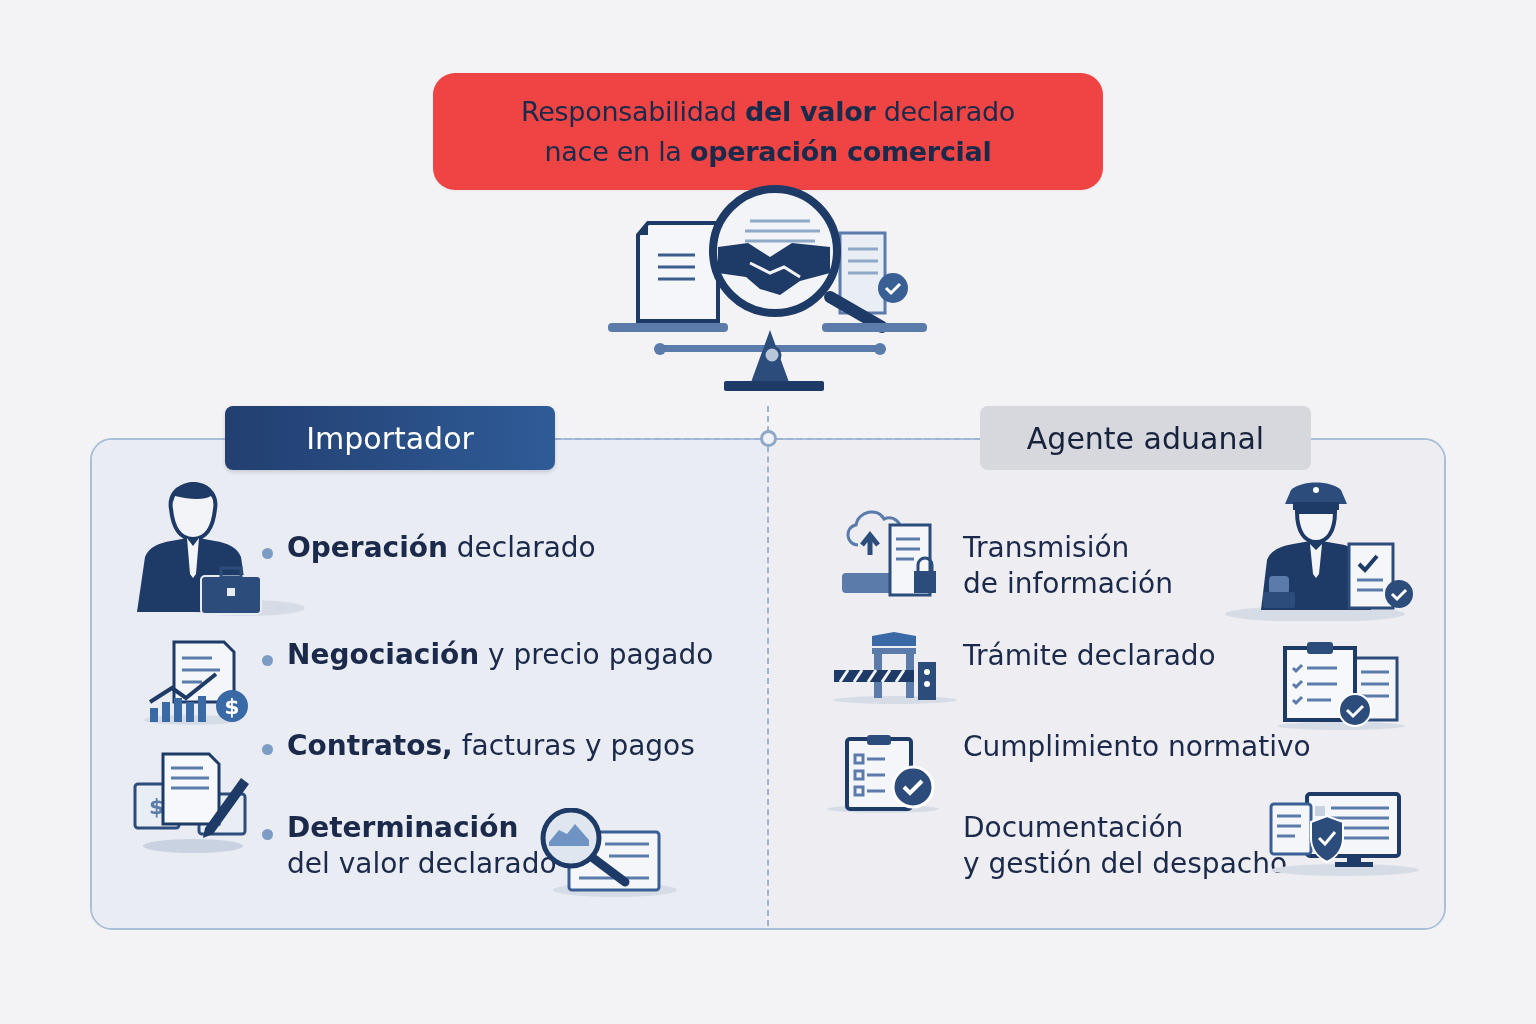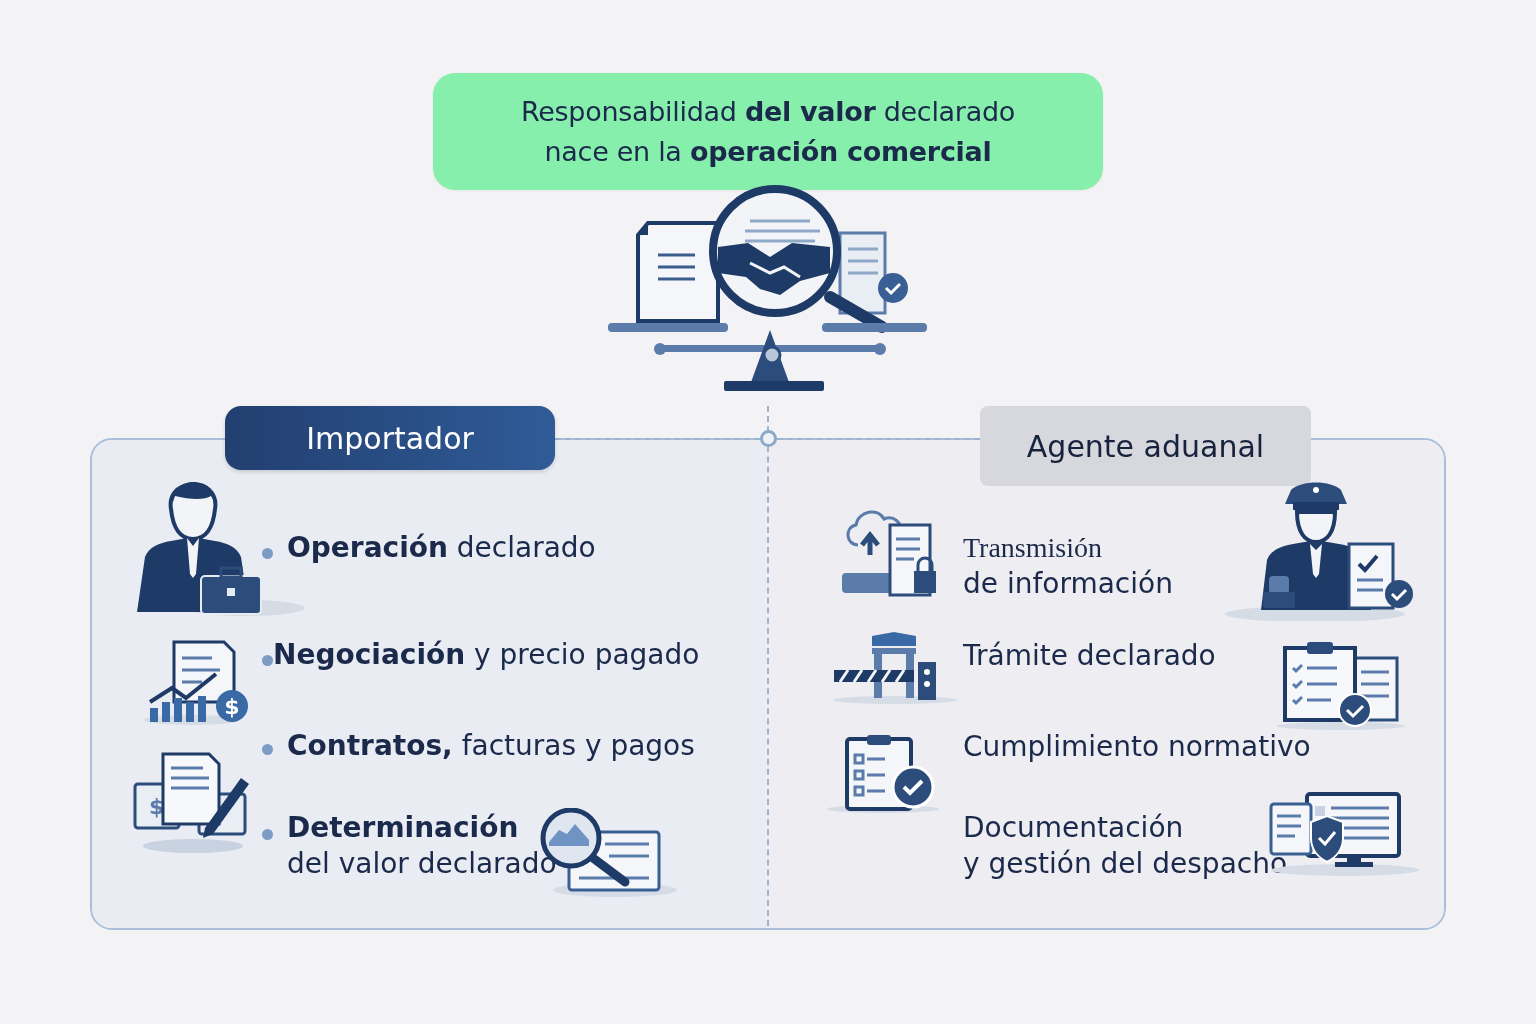--- a/index.html
+++ b/index.html
@@ -5,21 +5,21 @@
   * { box-sizing: border-box; margin: 0; padding: 0; }
   html, body { width: 1536px; height: 1024px; overflow: hidden; }
   body {
     background: #f3f3f5;
     font-family: "DejaVu Sans", "Liberation Sans", sans-serif;
     color: #1b2a4a;
     position: relative;
   }
   .title-box {
     position: absolute; left: 433px; top: 73px; width: 670px; height: 117px;
-    background: #86efac; border-radius: 22px;
+    background: #ef4444; border-radius: 22px;
     display: flex; flex-direction: column; align-items: center; justify-content: center;
     box-shadow: 0 1px 3px rgba(0,0,0,0.05);
   }
   .title-line { font-size: 27px; line-height: 40px; color: #1b2a4a; letter-spacing: -0.3px; }
   .title-line b { font-weight: 700; }
 
   .hero { position: absolute; left: 600px; top: 185px; width: 340px; height: 215px; }
 
   .panel {
     position: absolute; left: 90px; top: 438px; width: 1356px; height: 492px;
@@ -29,26 +29,26 @@
   .panel-left { position: absolute; left: 0; top: 0; width: 678px; height: 100%; background: #e9ecf3; }
   .panel-right { position: absolute; right: 0; top: 0; width: 678px; height: 100%; background: #eeeef2; border-left: 0; }
 
   .divider { position: absolute; left: 767px; top: 406px; width: 0; height: 520px; border-left: 2px dashed #9db3cf; }
   .connector { position: absolute; top: 438px; height: 0; border-top: 2px dashed #9db3cf; }
   .node { position: absolute; left: 760px; top: 430px; width: 17px; height: 17px; border-radius: 50%;
     border: 3px solid #8ea8c8; background: #eef1f6; }
 
   .tag-importer {
     position: absolute; left: 225px; top: 406px; width: 330px; height: 64px;
-    background: linear-gradient(90deg, #223f70, #2f5b97); border-radius: 16px;
+    background: linear-gradient(90deg, #223f70, #2f5b97); border-radius: 8px;
     color: #fff; font-size: 30px; display: flex; align-items: center; justify-content: center;
     box-shadow: 0 2px 4px rgba(0,0,0,0.15);
   }
   .tag-agent {
-    position: absolute; left: 980px; top: 406px; width: 331px; height: 80px;
+    position: absolute; left: 980px; top: 406px; width: 331px; height: 64px;
     background: #d6d8de; border-radius: 8px;
     color: #17223c; font-size: 30px; display: flex; align-items: center; justify-content: center;
   }
 
   .item { position: absolute; font-size: 28px; line-height: 36px; color: #1b2a4a; }
   .item b { font-weight: 700; }
   .bullet { position: absolute; width: 11px; height: 11px; border-radius: 50%; background: #7d9cc4; }
   .icon { position: absolute; }
 </style>
 </head>
@@ -145,21 +145,21 @@
       <rect x="8" y="68" width="8" height="14"></rect>
       <rect x="20" y="62" width="8" height="20"></rect>
       <rect x="32" y="58" width="8" height="24"></rect>
       <rect x="44" y="62" width="8" height="20"></rect>
       <rect x="56" y="56" width="8" height="26"></rect>
     </g>
   <circle cx="90" cy="66" r="16" fill="#3a6aa6"></circle>
   <text x="90" y="74" font-size="22" font-weight="700" fill="#fff" text-anchor="middle" font-family="DejaVu Sans, sans-serif">$</text>
 </svg>
 <span class="bullet" style="left:262px; top:655px;"></span>
-<div class="item" style="left:273px; top:637px;">
+<div class="item" style="left:287px; top:637px;">
   <b>Negociación</b><span> y precio pagado</span>
 </div>
 
 <span class="bullet" style="left:262px; top:744px;"></span>
 <div class="item" style="left:287px; top:728px;text-align:center;">
   <b>Contratos,</b><span> facturas y pagos</span>
 </div>
 <svg class="icon" style="left:133px; top:750px;" width="120" height="105" viewBox="0 0 120 105">
   <ellipse cx="60" cy="96" rx="50" ry="7" fill="#c8d2e0"></ellipse>
   <rect x="2" y="34" width="44" height="44" rx="3" fill="#e9edf4" stroke="#2c4c7c" stroke-width="3"></rect>
@@ -199,21 +199,21 @@
   <rect x="52" y="20" width="40" height="70" fill="#f4f6fa" stroke="#2c4c7c" stroke-width="3"></rect>
   <g stroke="#5b7bab" stroke-width="3">
       <line x1="58" y1="34" x2="82" y2="34"></line>
       <line x1="58" y1="44" x2="82" y2="44"></line>
       <line x1="58" y1="54" x2="76" y2="54"></line>
     </g>
   <rect x="76" y="66" width="22" height="22" fill="#2c4c7c"></rect>
   <path d="M80 66 v-6 a7 7 0 0 1 14 0 v6" stroke="#2c4c7c" stroke-width="3" fill="none"></path>
 </svg>
 <div class="item" style="left:963px; top:530px;">
-  <span style="display:block;font-family:Liberation Serif, serif;">Transmisión</span>
+  <span style="display:block;">Transmisión</span>
   <span style="display:block;">de información</span>
 </div>
 <svg class="icon" style="left:1225px; top:476px;" width="195" height="145" viewBox="0 0 195 145">
   <ellipse cx="90" cy="138" rx="90" ry="8" fill="#d6dce6"></ellipse>
   <path d="M66 14 c10 -10 40 -10 50 0 l6 14 h-62z" fill="#2c4c7c"></path>
   <rect x="68" y="26" width="46" height="8" fill="#1e3a66"></rect>
   <circle cx="91" cy="14" r="3" fill="#fff"></circle>
   <path d="M72 36 c0 20 8 30 19 30 c11 0 19 -10 19 -30z" fill="#f2f4f8" stroke="#1e3a66" stroke-width="4"></path>
   <path d="M36 134 l6 -50 c4 -10 14 -14 26 -16 l23 -4 l23 4 c12 2 22 6 26 16 l6 50z" fill="#1e3a66"></path>
   <path d="M85 68 l6 6 l6 -6 l-3 30 l-3 4 l-3 -4z" fill="#f2f4f8"></path>

